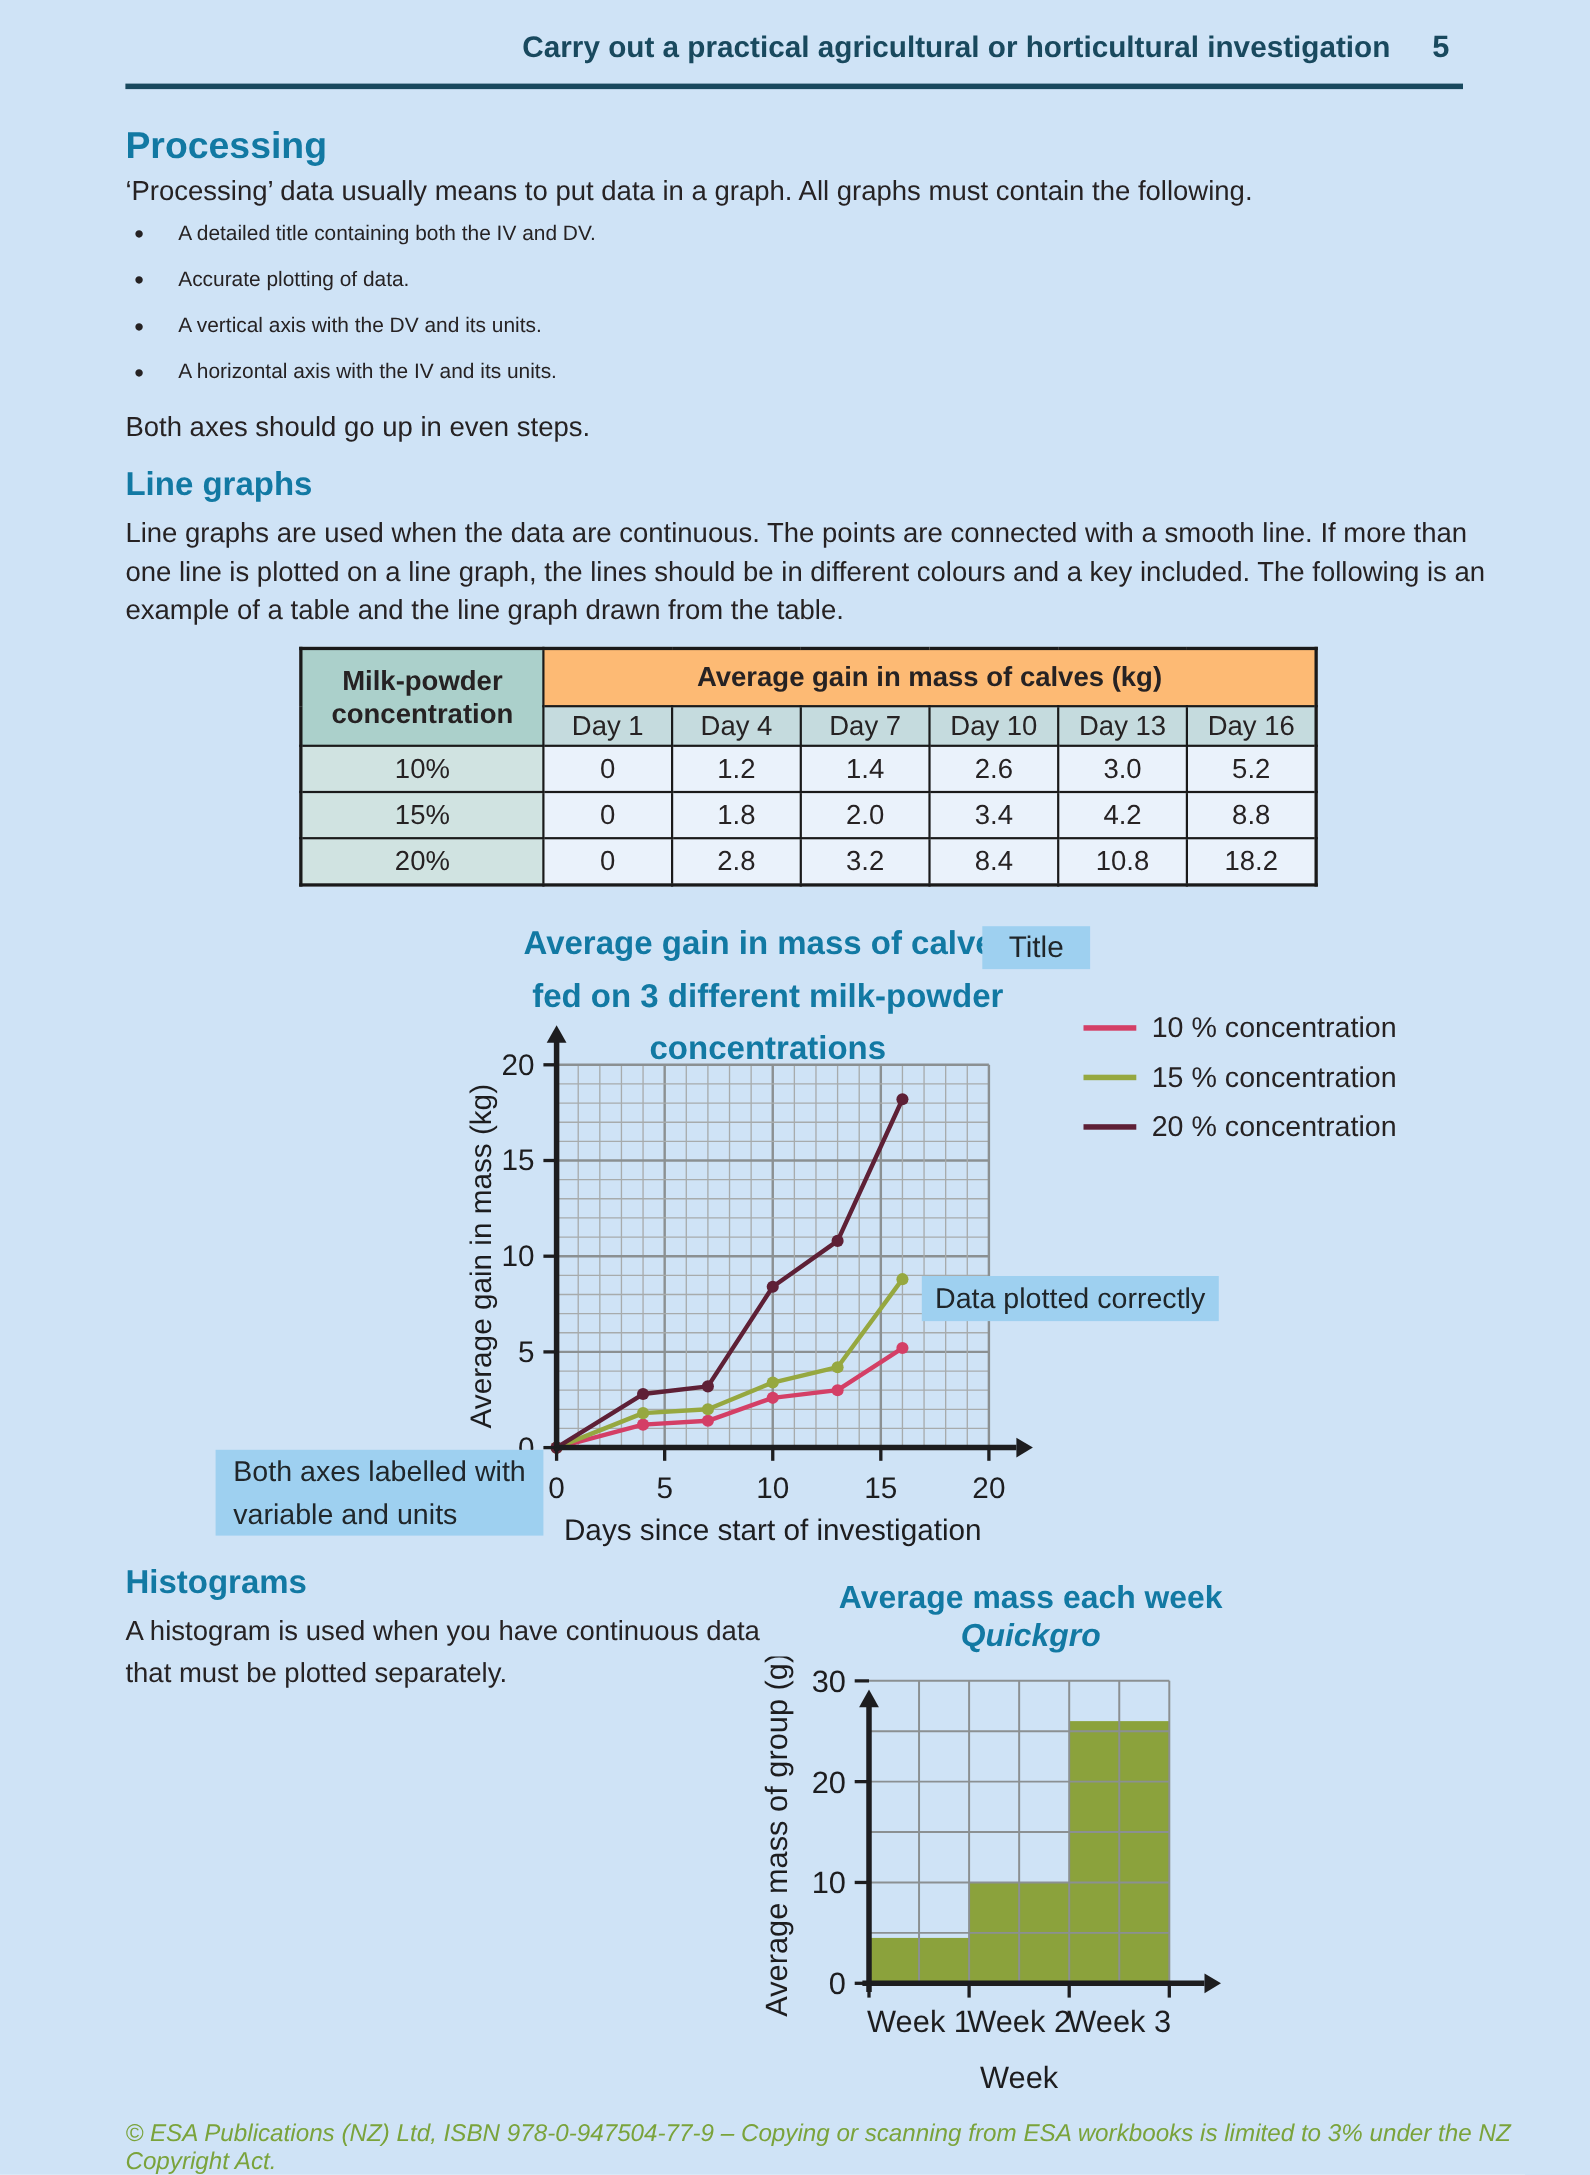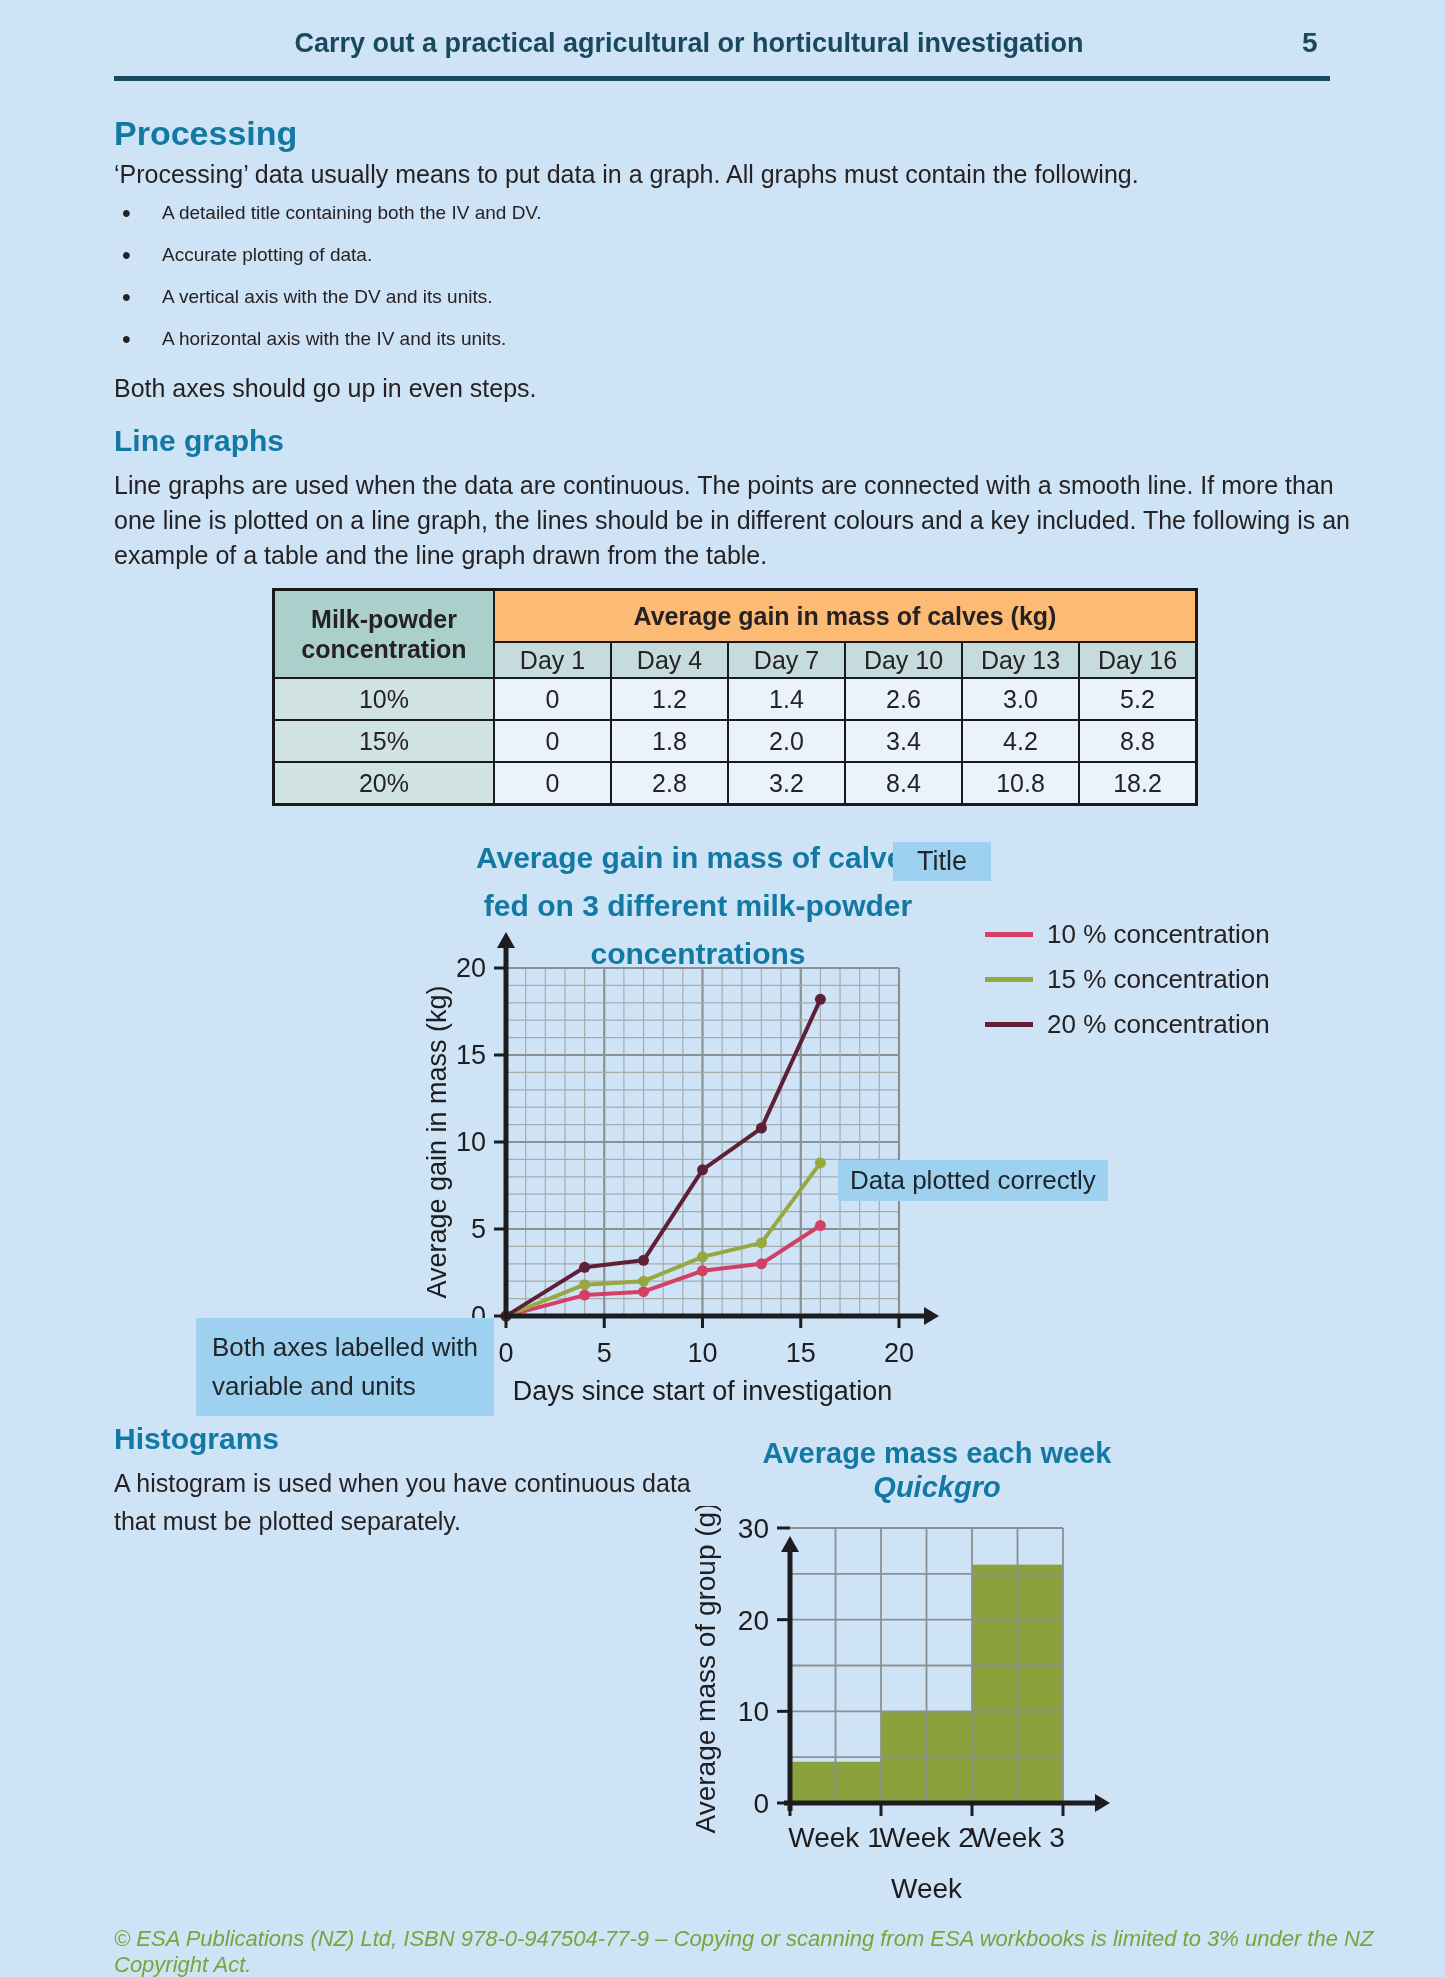--- a/index.html
+++ b/index.html
@@ -1,20 +1,20 @@
 <!DOCTYPE html>
 <html><head>
 <meta charset="utf-8">
 <style>
   html,body{margin:0;padding:0;}
   body{font-family:"Liberation Sans", sans-serif;}
   .page{position:relative;width:1445px;height:1977px;background:#cfe3f6;overflow:hidden;color:#262223;}
   .abs{position:absolute;}
   
-  .hdr-title{left:114px;top:28px;width:1150px;text-align:center;font-size:27px;font-weight:bold;color:#19495e;}
+  .hdr-title{left:114px;top:28px;width:1150px;text-align:right;font-size:27px;font-weight:bold;color:#19495e;}
   .hdr-num{left:1302px;top:27px;font-size:28px;font-weight:bold;color:#19495e;}
   .hdr-rule{left:114px;top:76px;width:1216px;height:5px;background:#19495e;}
   
   .h1{font-size:34px;font-weight:bold;color:#1279a3;}
   .h2{font-size:30px;font-weight:bold;color:#1279a3;}
   .body-text{font-size:25px;color:#262223;}
   .bullets{left:122px;top:196px;}
   .bullet-row{display:flex;height:42px;align-items:flex-start;}
   .bullet-dot{width:40px;font-size:25px;line-height:34px;}
   .bullet-txt{font-size:19px;line-height:34px;}
@@ -27,21 +27,21 @@
   .day-th{width:115px;background:#c5dbde;font-weight:normal;height:34px;}
   .label-td{background:#d0e3e1;height:40px;}
   .val-td{background:#eaf2fb;height:40px;}
   
   .chart-title{width:556px;text-align:center;font-size:30px;font-weight:bold;color:#1279a3;line-height:48px;}
   .hist-title{width:474px;text-align:center;font-size:29px;font-weight:bold;color:#1279a3;line-height:34px;}
   .italic{font-style:italic;}
   .hl{background:#9ed0f0;color:#20262a;}
   .hl-title{padding:4px 24px;font-size:27px;}
   .hl-data{padding:5px 12px;font-size:26px;}
-  .hl-axes{padding:10px 16px;font-size:26px;line-height:39px;}
+  .hl-axes{padding:0 16px;font-size:26px;line-height:39px;}
   
   .legend{left:985px;top:920px;}
   .legend-row{display:flex;align-items:center;height:29px;margin-bottom:16px;}
   .legend-swatch{width:48px;height:5px;margin-right:14px;background:#888;}
   .legend-label{font-size:26px;color:#262223;white-space:nowrap;}
   
   .footer{left:114px;top:1926px;font-size:22px;font-style:italic;color:#7aa33b;}
   svg text{font-family:"Liberation Sans", sans-serif;}
 </style>
 </head>

